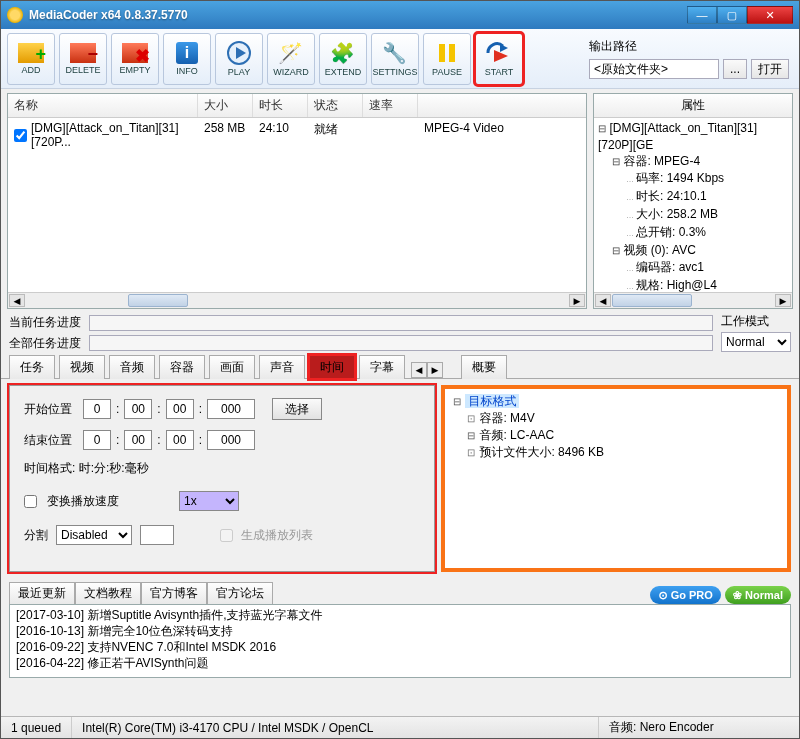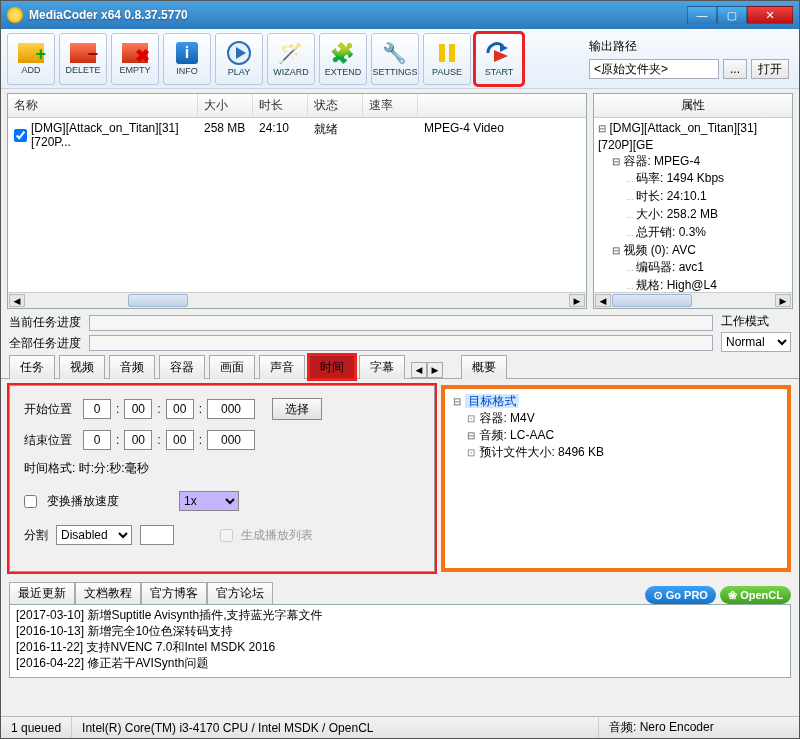--- a/index.html
+++ b/index.html
@@ -325,28 +325,28 @@
     </div>
   </div>
 
   <div class="bottomtabs">
     <div class="btab">最近更新</div>
     <div class="btab">文档教程</div>
     <div class="btab">官方博客</div>
     <div class="btab">官方论坛</div>
     <div class="donate-area">
       <div class="pill gopro">⊙ Go PRO</div>
-      <div class="pill donate">❀ OpenCL</div>
+      <div class="pill donate">❀ Normal</div>
     </div>
   </div>
 
   <div class="newslist">
     <div>[2017-03-10] 新增Suptitle Avisynth插件,支持蓝光字幕文件</div>
     <div>[2016-10-13] 新增完全10位色深转码支持</div>
-    <div>[2016-11-22] 支持NVENC 7.0和Intel MSDK 2016</div>
+    <div>[2016-09-22] 支持NVENC 7.0和Intel MSDK 2016</div>
     <div>[2016-04-22] 修正若干AVISynth问题</div>
   </div>
 
   <div style="flex:1"></div>
 
   <div class="statusbar">
     <div class="sb-cell">1 queued</div>
     <div class="sb-cell big">Intel(R) Core(TM) i3-4170 CPU  / Intel MSDK / OpenCL</div>
     <div class="sb-cell" style="border-right:none;min-width:200px">音频: Nero Encoder</div>
   </div>

